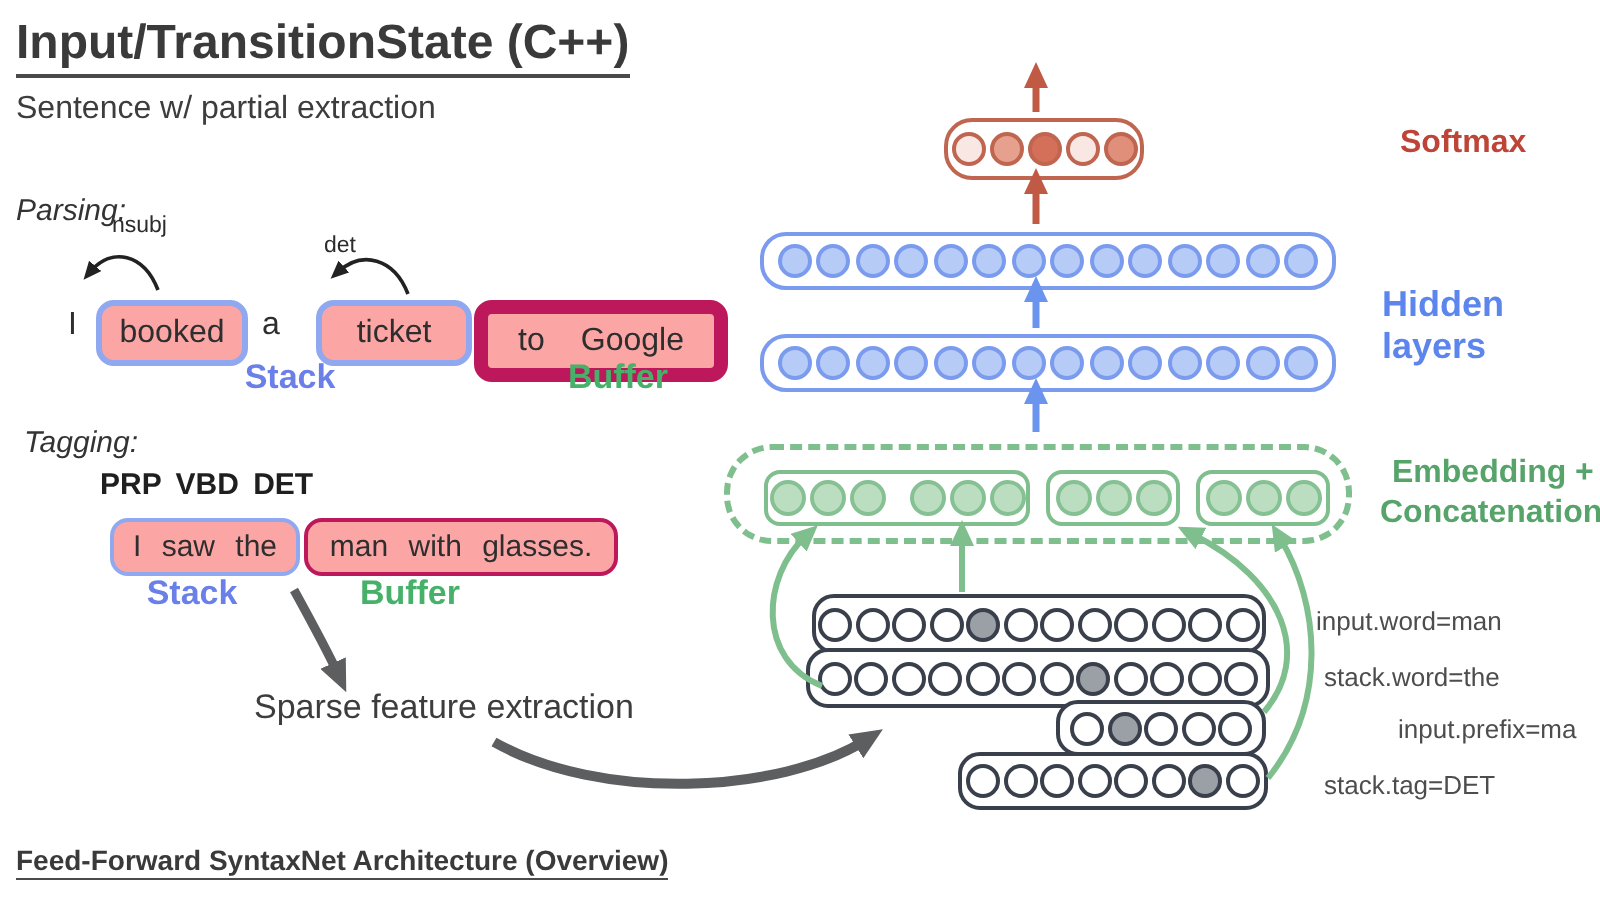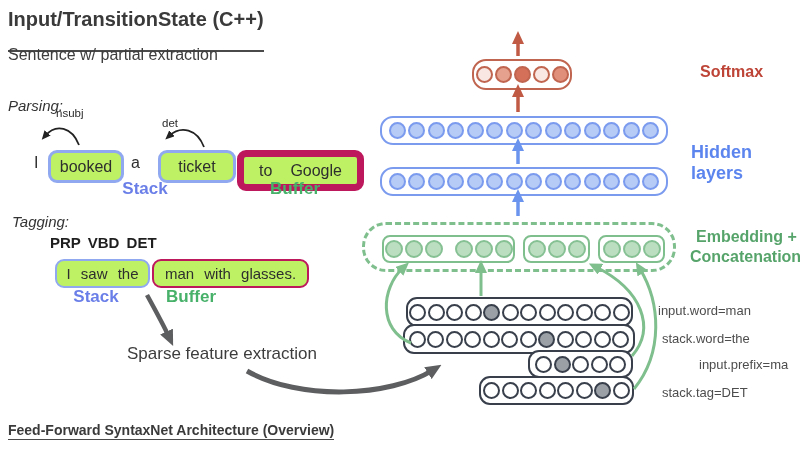--- a/index.html
+++ b/index.html
@@ -1,29 +1,29 @@
 <!DOCTYPE html>
 <html><head>
 <meta charset="utf-8">
 <style>
   html,body{margin:0;padding:0;background:#fff;}
   #canvas{position:relative;width:800px;height:450px;background:#fff;overflow:hidden;
           font-family:"Liberation Sans","DejaVu Sans",sans-serif;color:#3b3b3b;}
   .abs{position:absolute;}
-  .title{font-size:20px;font-weight:600;color:#3a3a3a;border-bottom:2px solid #4a4a4a;padding-bottom:19px;}
+  .title{font-size:24px;font-weight:600;color:#3a3a3a;border-bottom:2px solid #4a4a4a;padding-bottom:1px;}
   .subtitle{font-size:16px;color:#3d3d3d;}
   .seclabel{font-size:15px;font-style:italic;color:#333;}
   .arclabel{font-size:11.5px;color:#2c2c2c;}
-  .wordbox{display:flex;align-items:center;justify-content:center;border-radius:9px;background:#bef264;
+  .wordbox{display:flex;align-items:center;justify-content:center;border-radius:9px;background:#fca5a5;
            font-size:16px;color:#2e2e2e;}
   .stackbox{border:3px solid #8fa8f0;}
   .bufferbox{border:7px solid #be185d;}
   .thinbox{border-width:2.5px;font-size:15px;}
   .stacklbl{font-size:17px;font-weight:700;color:#6b7fe8;text-align:center;}
-  .bufferlbl{font-size:17px;font-weight:700;color:#47b16a;text-align:left;}
+  .bufferlbl{font-size:17px;font-weight:700;color:#47b16a;text-align:right;}
   .tags{font-size:15px;font-weight:700;color:#1f1f1f;word-spacing:3px;}
   .ws{word-spacing:6px;}
   .sparse{font-size:17px;color:#3d3d3d;}
   .footer{font-size:14px;font-weight:600;color:#3a3a3a;border-bottom:1.5px solid #4a4a4a;padding-bottom:1px;}
   .crow{display:flex;align-items:center;justify-content:center;background:#fff;}
   .c{box-sizing:border-box;border-radius:50%;flex:0 0 auto;}
   .softmaxbox{border:2.5px solid #c0654f;border-radius:14px;gap:2px;}
   .softmaxbox .c{width:17px;height:17px;border:2px solid #c0654f;}
   .hiddenbox{border:2px solid #7b9bef;border-radius:13px;gap:2.5px;}
   .hiddenbox .c{width:17px;height:17px;border:2px solid #7b9bef;background:#b6cbf5;}

